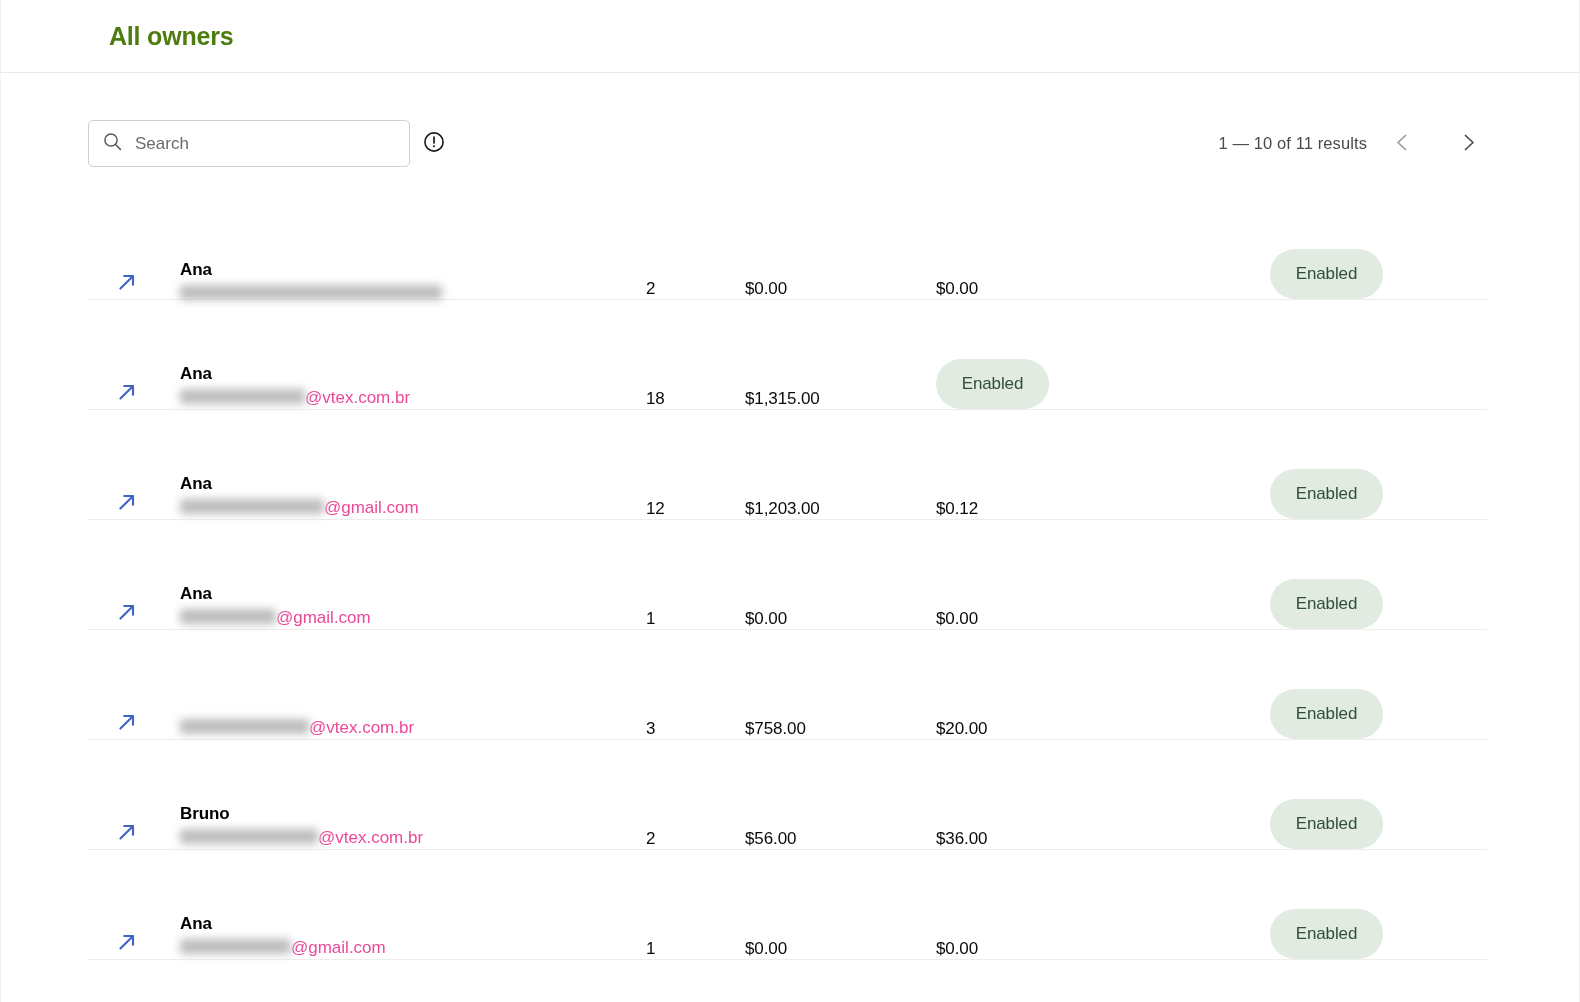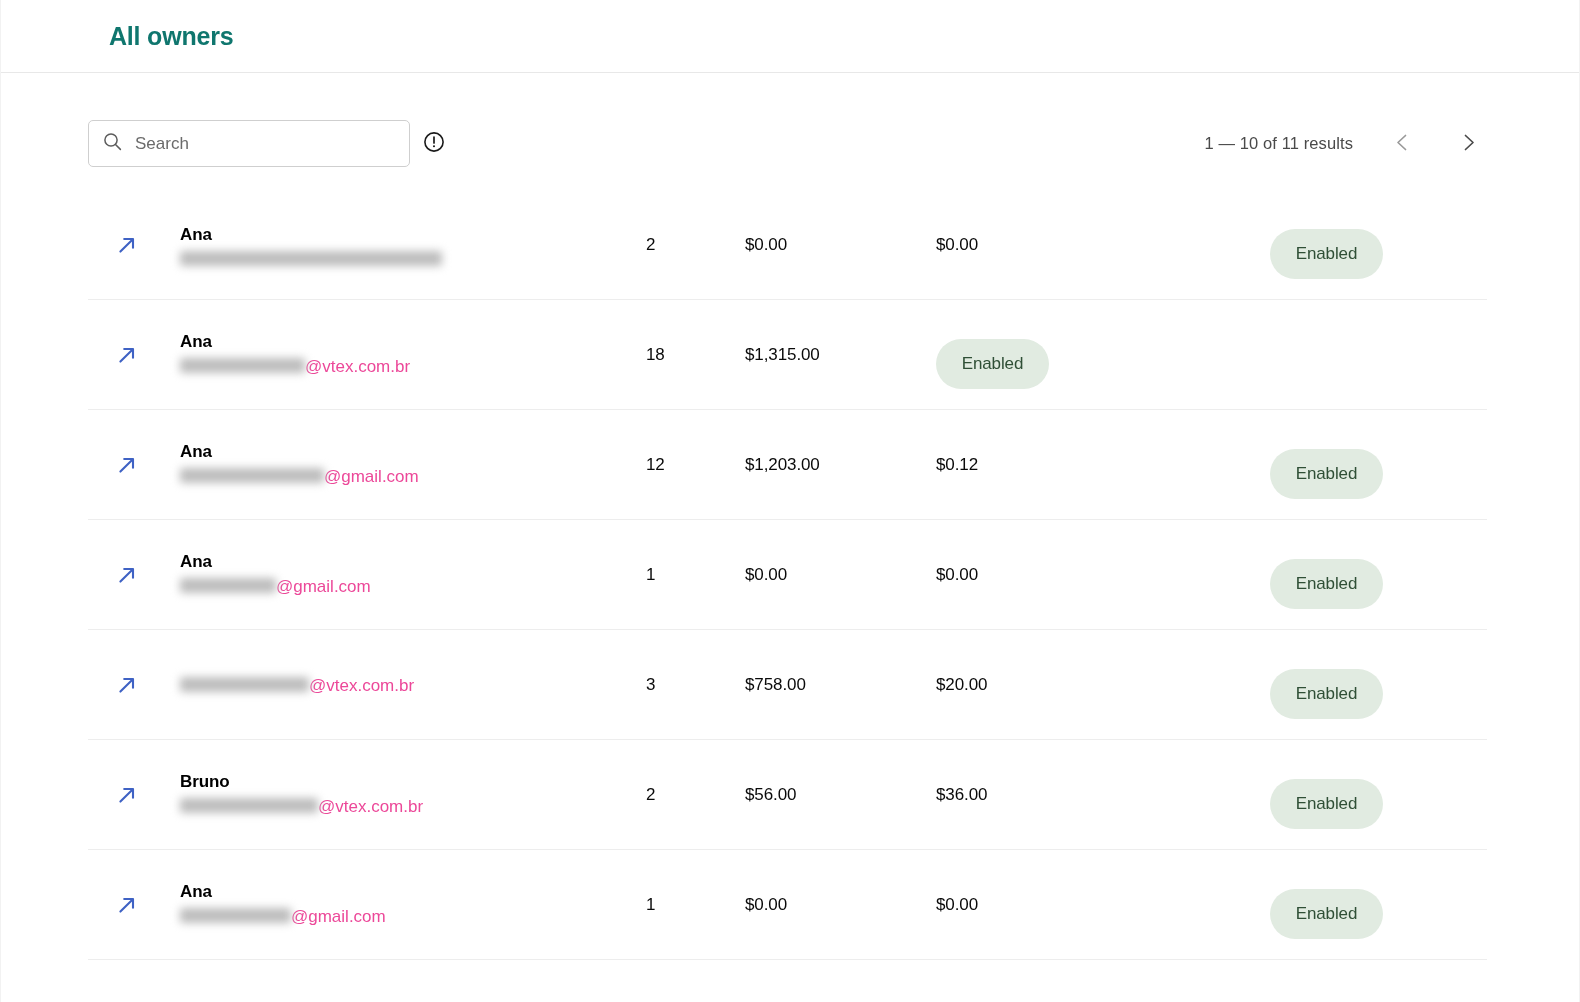--- a/index.html
+++ b/index.html
@@ -27,21 +27,21 @@
     height: 73px;
     border-bottom: 1px solid #e8e8e8;
     display: flex;
     align-items: center;
     padding-left: 108px;
   }
   .page-title {
     font-size: 25px;
     font-weight: 600;
     letter-spacing: -0.2px;
-    color: #0f766e;
+    color: #4d7c0f;
     line-height: 1;
   }
 
   
   .toolbar {
     margin-top: 47px;
     padding-left: 87px;
     padding-right: 92px;
     display: flex;
     align-items: center;
@@ -72,40 +72,40 @@
     padding: 0;
   }
   .search-input::placeholder { color: #6b6b6b; opacity: 1; }
   .alert-icon { margin-left: 13px; display: block; cursor: pointer; }
 
   .pagination { display: flex; align-items: center; }
   .results-label {
     font-size: 16.5px;
     color: #4a4a4a;
     letter-spacing: 0.1px;
-    margin-right: 30px;
+    margin-right: 16px;
     white-space: nowrap;
   }
   .pg-btn {
     width: 38px; height: 38px;
     display: flex; align-items: center; justify-content: center;
     background: none; border: none; padding: 0; cursor: pointer;
   }
   .pg-btn + .pg-btn { margin-left: 28px; }
 
   
   .table { margin-top: 23px; padding-left: 87px; padding-right: 92px; }
 
   .t-row {
     display: flex;
     align-items: center;
     border-bottom: 1px solid #ededed;
   }
   .t-head { height: 48px; border-bottom: 1px solid #e3e3e3; }
-  .t-body-row { height: 110px; }
+  .t-body-row { height: 110px; align-items: flex-end; }
 
   .c-arrow  { width: 92px; flex: 0 0 92px; display: flex; align-items: center; }
   .c-owner  { width: 466px; flex: 0 0 466px; }
   .c-lists  { width: 99px; flex: 0 0 99px; }
   .c-credit { width: 191px; flex: 0 0 191px; }
   .c-gift   { width: 334px; flex: 0 0 334px; }
   .c-status { flex: 1 1 auto; }
 
   .th {
     font-size: 17px;

